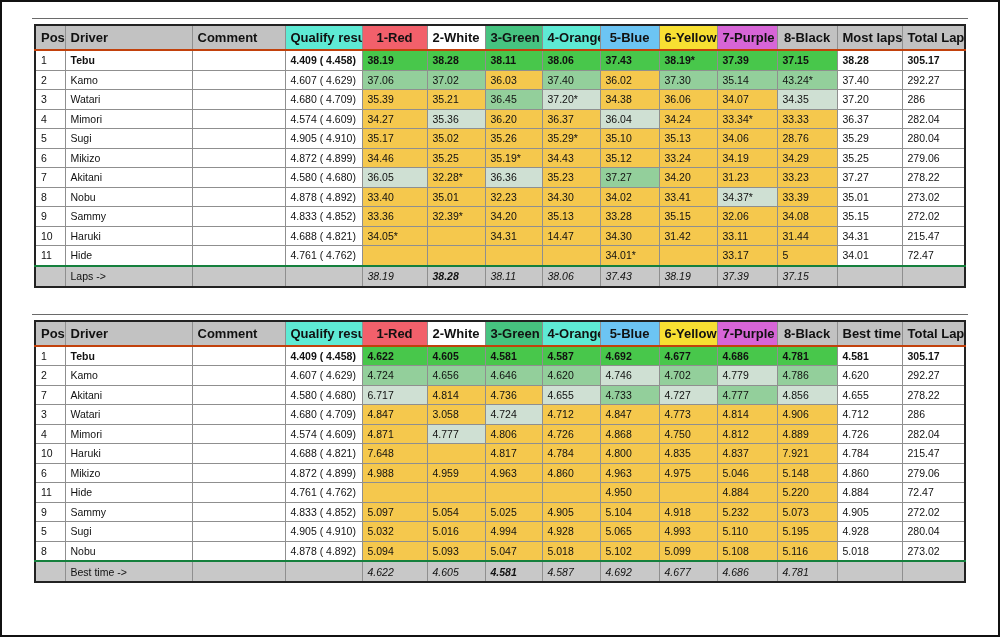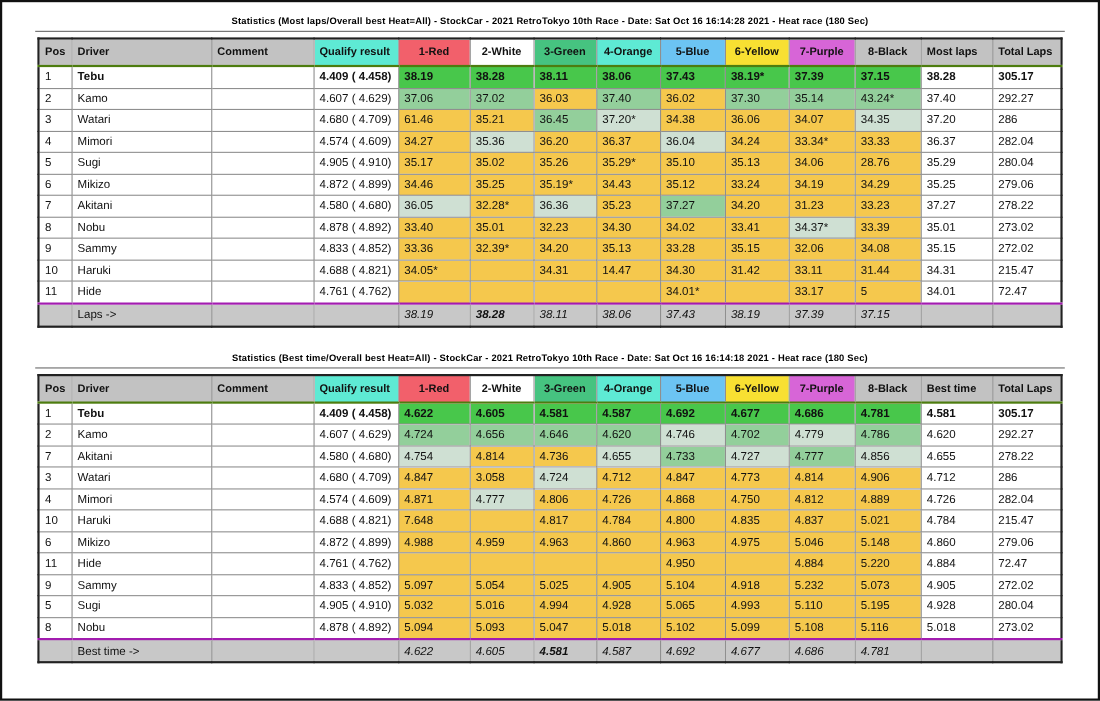--- a/index.html
+++ b/index.html
@@ -40,28 +40,28 @@
     border:1px solid #8f8f8f;
     overflow:hidden;
     white-space:nowrap;
     text-align:left;
     vertical-align:middle;
   }
   thead th{
     height:21px;
     background:#c2c2c2;
     font-weight:bold;
-    font-size:10px;
-    border-bottom:2px solid #4d7c0f;
+    font-size:13px;
+    border-bottom:2px solid #c2410c;
   }
   tbody td{height:16.5px;background:#fff;}
   tfoot td{
     height:17px;
     background:#c8c8c8;
-    border-top:2px solid #a21caf;
+    border-top:2px solid #15803d;
   }
   th.center{text-align:center;}
   
   .h-gray{background:#c2c2c2;}
   .h-orange{background:#5eead4;}
   .h-red{background:#f2606b;}
   .h-white{background:#ffffff;margin-left:25px;}
   .h-green{background:#46c380;}
   .h-blue{background:#6cc4f3;}
   .h-yellow{background:#f8e032;}
@@ -71,21 +71,20 @@
   td.g2{background:#93cf9b;}
   td.g3{background:#cfe0d3;margin-left:20px;}
   td.y{background:#f5c84d;}
   .b{font-weight:bold;}
   .i{font-style:italic;}
 </style>
 </head>
 <body>
 
 <div class="report first">
-  <div class="title">Statistics (Most laps/Overall best Heat=All) - StockCar - 2021 RetroTokyo 10th Race - Date: Sat Oct 16 16:14:28 2021 - Heat race (180 Sec)</div>
   <div class="rule"></div>
   <table>
       <colgroup>
         <col style="width: 30px;">
         <col style="width: 127px;">
         <col style="width: 93px;">
         <col style="width: 77px;">
         <col style="width: 65px;">
         <col style="width: 58px;">
         <col style="width: 57px;">
@@ -146,21 +145,21 @@
           <td class="g2">35.14</td>
           <td class="g2">43.24*</td>
           <td>37.40</td>
           <td>292.27</td>
         </tr>
         <tr>
           <td>3</td>
           <td>Watari</td>
           <td></td>
           <td>4.680 ( 4.709)</td>
-          <td class="y">61.46</td>
+          <td class="y">35.39</td>
           <td class="y">35.21</td>
           <td class="g2">36.45</td>
           <td class="g3">37.20*</td>
           <td class="y">34.38</td>
           <td class="y">36.06</td>
           <td class="y">34.07</td>
           <td class="g3">34.35</td>
           <td>37.20</td>
           <td>286</td>
         </tr>
@@ -308,21 +307,20 @@
           <td class="i">37.39</td>
           <td class="i">37.15</td>
           <td></td>
           <td></td>
         </tr>
       </tfoot>
     </table>
 </div>
 
 <div class="report second">
-  <div class="title">Statistics (Best time/Overall best Heat=All) - StockCar - 2021 RetroTokyo 10th Race - Date: Sat Oct 16 16:14:18 2021 - Heat race (180 Sec)</div>
   <div class="rule"></div>
   <table>
       <colgroup>
         <col style="width: 30px;">
         <col style="width: 127px;">
         <col style="width: 93px;">
         <col style="width: 77px;">
         <col style="width: 65px;">
         <col style="width: 58px;">
         <col style="width: 57px;">
@@ -383,21 +381,21 @@
           <td class="g3">4.779</td>
           <td class="g2">4.786</td>
           <td>4.620</td>
           <td>292.27</td>
         </tr>
         <tr>
           <td>7</td>
           <td>Akitani</td>
           <td></td>
           <td>4.580 ( 4.680)</td>
-          <td class="g3">4.754</td>
+          <td class="g3">6.717</td>
           <td class="y">4.814</td>
           <td class="y">4.736</td>
           <td class="g3">4.655</td>
           <td class="g2">4.733</td>
           <td class="g3">4.727</td>
           <td class="g2">4.777</td>
           <td class="g3">4.856</td>
           <td>4.655</td>
           <td>278.22</td>
         </tr>
@@ -438,21 +436,21 @@
           <td>Haruki</td>
           <td></td>
           <td>4.688 ( 4.821)</td>
           <td class="y">7.648</td>
           <td class="y"></td>
           <td class="y">4.817</td>
           <td class="y">4.784</td>
           <td class="y">4.800</td>
           <td class="y">4.835</td>
           <td class="y">4.837</td>
-          <td class="y">5.021</td>
+          <td class="y">7.921</td>
           <td>4.784</td>
           <td>215.47</td>
         </tr>
         <tr>
           <td>6</td>
           <td>Mikizo</td>
           <td></td>
           <td>4.872 ( 4.899)</td>
           <td class="y">4.988</td>
           <td class="y">4.959</td>

